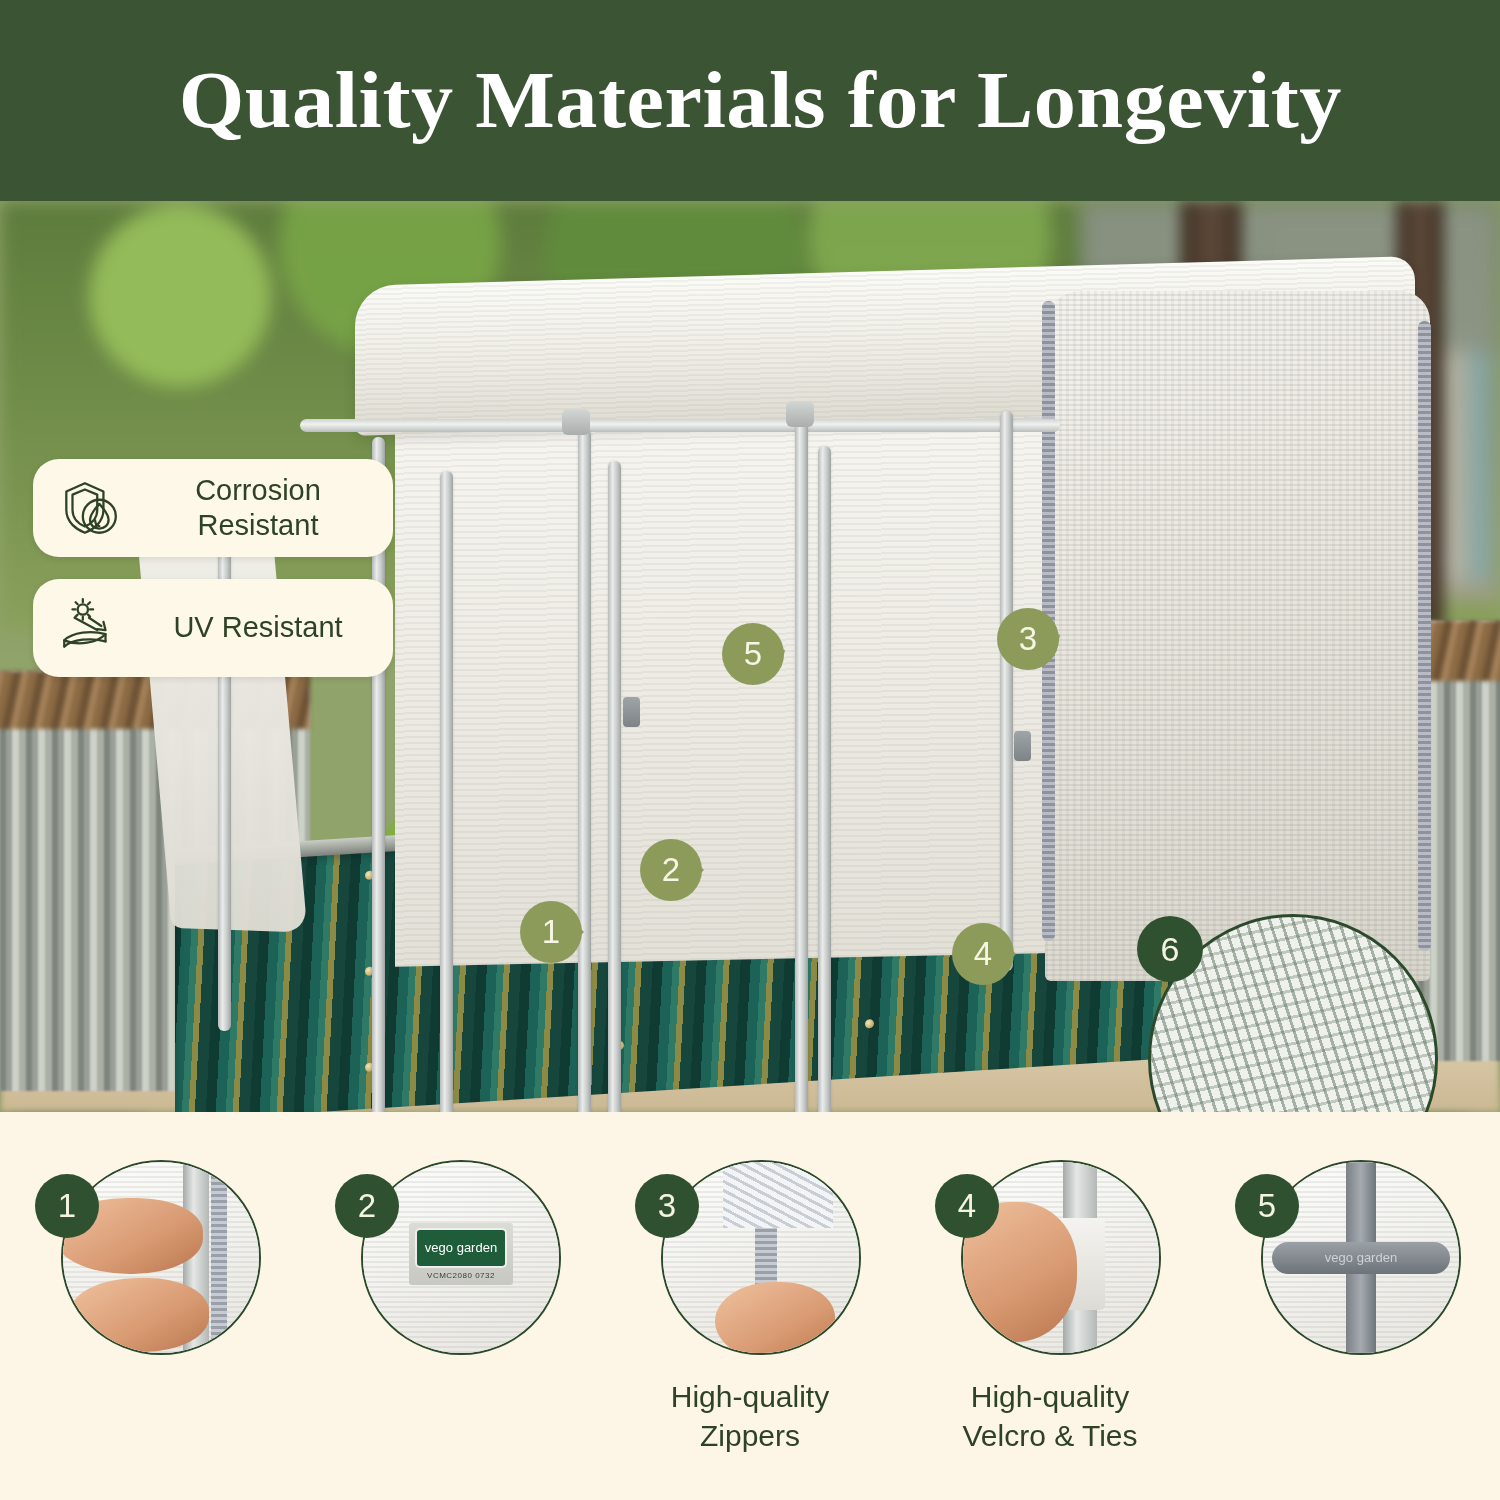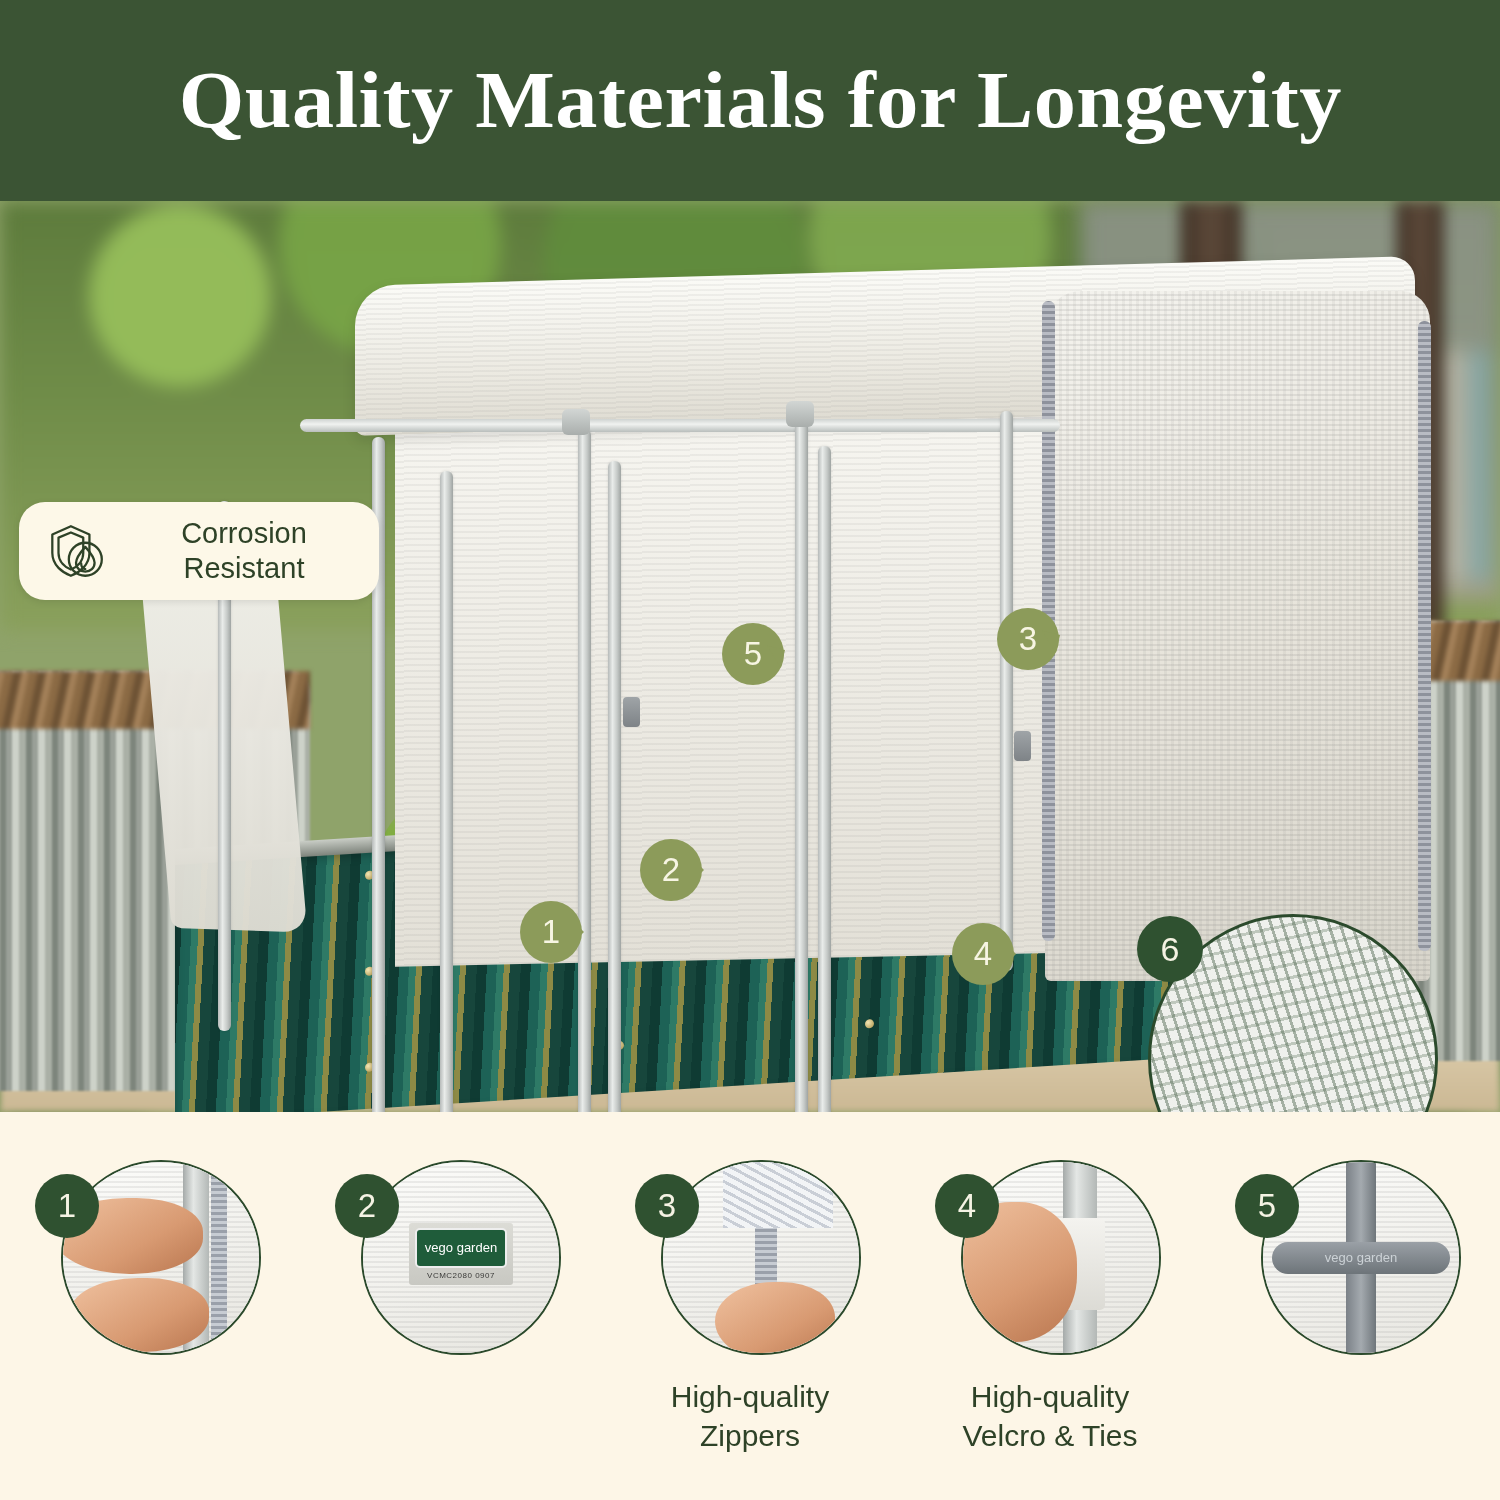--- a/index.html
+++ b/index.html
@@ -198,22 +198,22 @@
     position:absolute; width:28px; height:26px; border-radius:6px;
     background: linear-gradient(180deg,#d2d6d4,#a9aeac);
   }
   .clip{
     position:absolute; width:17px; height:30px; border-radius:4px;
     background: linear-gradient(180deg,#9fa4a7,#7e8387);
   }
 
   
   #feature-list{
-    position:absolute; left:19px; top:258px; width:360px;
-    display:flex; flex-direction:column; gap:22px;margin-top:43px;
+    position:absolute; left:33px; top:258px; width:360px;
+    display:flex; flex-direction:column; gap:22px;
   }
   .feature-pill{
     background:#FDF8E8;
     border-radius:26px;
     min-height:98px;
     display:flex; align-items:center; gap:16px;
     padding:10px 18px 10px 20px;
     box-shadow: 0 2px 7px rgba(0,0,0,.10);
   }
   .feature-icon{ flex:0 0 72px; height:72px; display:flex; align-items:center; justify-content:center; }
@@ -457,20 +457,35 @@
             <path d="M16 19 L28 14 L40 19 V34 C40 43 33 48 28 50 C23 48 16 43 16 34 Z"></path>
             <circle cx="42" cy="40" r="16"></circle>
             <path d="M42 28 C42 28 33 38 33 43.5 C33 48.5 37 52 42 52 C47 52 51 48.5 51 43.5 C51 38 42 28 42 28 Z"></path>
             <path d="M38 44 C38 47 39.6 49 42 49.5"></path>
           </svg>
         </span>
         <span class="feature-label">Corrosion
 Resistant</span>
       </div>
 
+      <div class="feature-pill">
+        <span class="feature-icon">
+          <svg viewBox="0 0 64 64" fill="none" stroke="#2E4227" stroke-width="2.2" stroke-linejoin="round" stroke-linecap="round">
+            <circle cx="26" cy="14" r="5"></circle>
+            <path d="M26 4 v3 M26 21 v3 M16 14 h3 M33 14 h3 M19 7 l2 2 M31 19 l2 2 M33 7 l-2 2 M21 19 l-2 2"></path>
+            <path d="M18 22 L40 34"></path>
+            <path d="M46 26 L48 34 L40 33"></path>
+            <path d="M44 30 L32 22"></path>
+            <path d="M8 44 C16 36 34 34 48 38 C40 46 22 50 8 44 Z"></path>
+            <path d="M8 50 C16 43 34 41 48 45"></path>
+            <path d="M8 44 v6 M48 38 v7"></path>
+          </svg>
+        </span>
+        <span class="feature-label">UV Resistant</span>
+      </div>
 
 
     </div>
 
   </div>
 
   <div id="bottom">
     <div id="thumb-row">
 
       <div class="thumb-item">
@@ -487,21 +502,21 @@
           </div>
         </div>
       </div>
 
       <div class="thumb-item">
         <div class="thumb-circle-wrap">
           <div class="thumb-circle">
             <div class="th-bgfabric"></div>
             <div class="th-label">
               <div class="th-label-green">vego garden</div>
-              <div class="th-label-code">VCMC2080  0907</div>
+              <div class="th-label-code">VCMC2080  0732</div>
             </div>
           </div>
           <div class="thumb-badge">
             <span>2</span>
           </div>
         </div>
       </div>
 
       <div class="thumb-item">
         <div class="thumb-circle-wrap">

